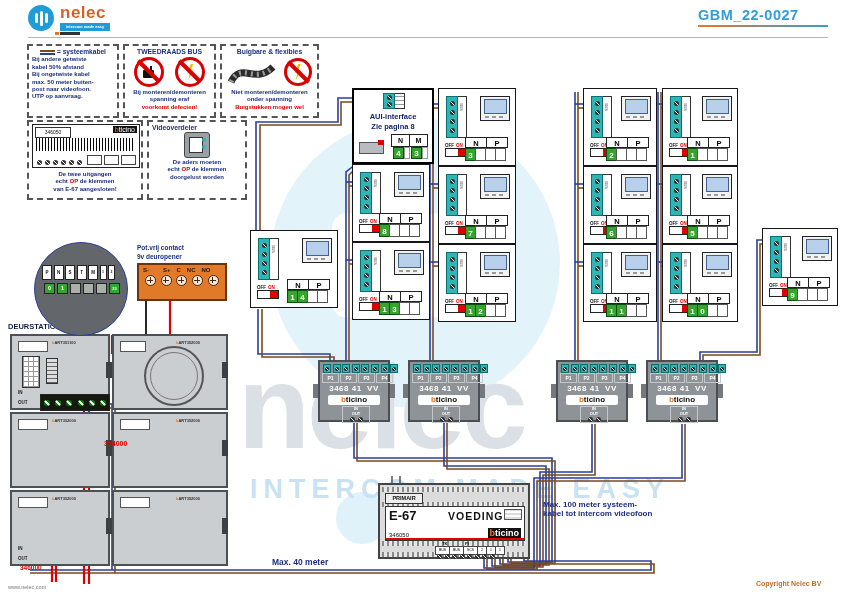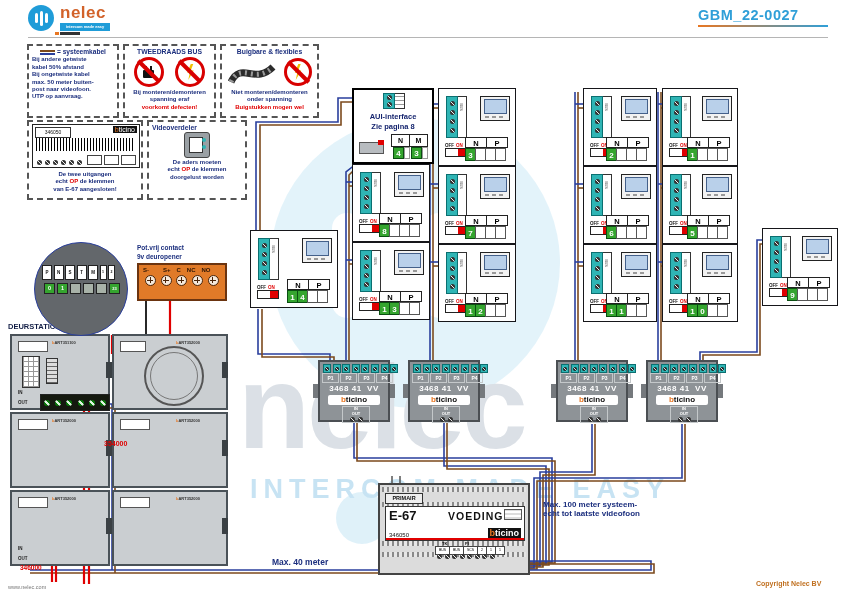--- a/index.html
+++ b/index.html
@@ -133,21 +133,21 @@
                 text-align:center;line-height:8px;}
   .d-model{position:absolute;left:0;top:22px;width:100%;text-align:center;color:#fff;font-size:8px;
            font-weight:bold;letter-spacing:.5px;}
   .d-logo{position:absolute;left:8px;top:33px;width:52px;height:10px;background:#fff;border-radius:2px;
           font-size:8px;font-weight:bold;text-align:center;line-height:10px;}
   .d-inout{position:absolute;left:22px;top:44px;width:26px;height:15px;border:1px solid #c4c8ca;
            text-align:center;}
   .d-inout div{font-size:4px;font-weight:bold;color:#fff;line-height:4.5px;}
   .d-inout .scr{display:flex;justify-content:center;gap:3px;margin-top:1px;}
   
-  .psu{position:absolute;left:378px;top:483px;width:152px;height:92px;background:#dcdcdc;
+  .psu{position:absolute;left:378px;top:483px;width:152px;height:76px;background:#dcdcdc;
        border:2px solid #444;box-sizing:border-box;z-index:4;}
   .teeth{position:absolute;height:5px;background:repeating-linear-gradient(90deg,#8a8a8a 0 2px,#e6e6e6 2px 5px);}
   .psu-primair{position:absolute;left:5px;top:8px;width:36px;height:9px;border:1px solid #333;background:#eee;
                font-size:5.5px;font-weight:bold;text-align:center;line-height:9px;color:#111;}
   .psu-label{position:absolute;left:5px;top:21px;width:138px;height:33px;background:#fff;border:1px solid #333;}
   .psu-model{position:absolute;left:3px;top:1px;font-size:13px;font-weight:bold;color:#111;}
   .psu-name{position:absolute;left:62px;top:3px;font-size:10.5px;font-weight:bold;color:#111;letter-spacing:1px;}
   .psu-mini{position:absolute;right:2px;top:2px;width:16px;height:9px;border:1px solid #555;
             background:repeating-linear-gradient(0deg,#ddd 0 2px,#fff 2px 4px);}
   .psu-art{position:absolute;left:3px;bottom:2px;font-size:6px;color:#111;}
@@ -533,21 +533,21 @@
       <span class="pscrew"></span>
         <span class="pscrew"></span>
         <span class="pscrew"></span>
         <span class="pscrew"></span>
         <span class="pscrew"></span>
     </div>
   </div>
 
   <div class="note" style="left:543px;top:500px;font-size:8px;">
     <div>Max. 100 meter systeem-</div>
-    <div>echt tot laatste videofoon</div>
+    <div>kabel tot intercom videofoon</div>
   </div>
   <div class="note" style="left:272px;top:557px;font-size:8.5px;">Max. 40 meter</div>
   <div class="footer-site">www.nelec.com</div>
   <div class="footer-copy">Copyright Nelec BV</div>
 
 <div class="vp" style="left: 250px; top: 230px; width: 88px;">
     <div class="vp-term">
       <div class="vp-teal">
           <span class="screw"></span>
           <span class="screw"></span>

